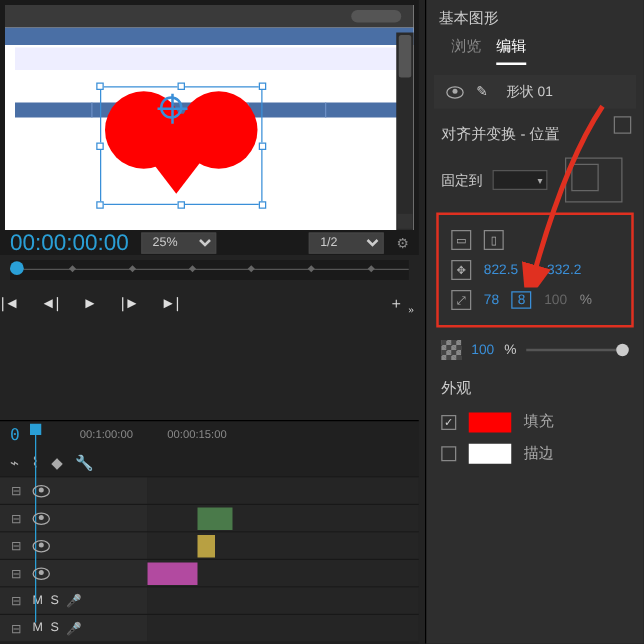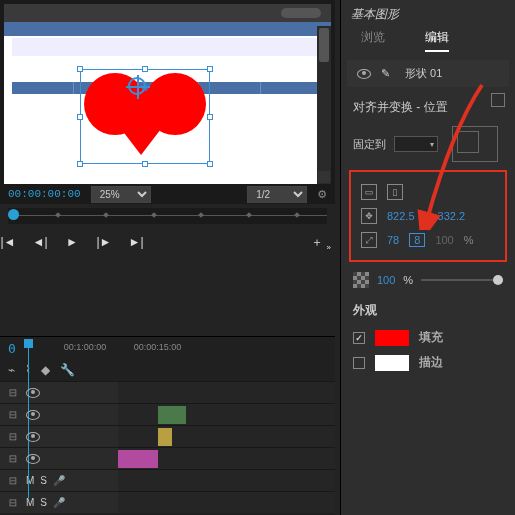--- a/index.html
+++ b/index.html
@@ -27,21 +27,21 @@
 .anchor:before{left:7px;top:-4px;width:2px;height:24px}
 .anchor:after{top:7px;left:-4px;height:2px;width:24px}
 .heart { position:absolute; left:4px; top:4px; width:122px; height:40px; }
 .heart:before,.heart:after{content:"";position:absolute;top:0;width:62px;height:62px;background:#f00;border-radius:50%}
 .heart:before{left:0}.heart:after{right:0}
 .heart-tip{position:absolute;top:22px;left:12px;width:0;height:0;border-left:49px solid transparent;border-right:49px solid transparent;border-top:64px solid #f00}
 .side-scroll { position:absolute; right:0; top:22px; bottom:0; width:14px; background:#2a2a2a; }
 .side-scroll div { background:#555; width:10px; height:34px; margin:2px; border-radius:2px; }
 .corner { position:absolute; right:1px; bottom:1px; width:12px; height:12px; background:#333; }
 .pbar { height:20px; display:flex; align-items:center; gap:10px; padding:0 8px; background:#1a1a1a; }
-.tc { color:#2a9fd6; font-family:Liberation Mono, monospace; font-size:11px; }
+.tc { color:#2a9fd6; font-family:Liberation Sans, sans-serif; font-size:18px; }
 .sel { background:#404040; border:1px solid #444; color:#ccc; font-size:10px; padding:1px 4px; width:60px; }
 .ruler { height:16px; background:#1a1a1a; position:relative; margin:4px 8px 0 8px; }
 .ruler-line { position:absolute; top:7px; left:0; right:0; height:1px; background:#555; }
 .playhead { position:absolute; left:0; top:1px; width:11px; height:11px; background:#2a9fd6; border-radius:50%; }
 .ruler-dot { position:absolute; top:5px; width:4px; height:4px; background:#666; transform:rotate(45deg); }
 .transport { display:flex; justify-content:center; gap:16px; padding:10px 0; align-items:center; }
 .tbtn { width:16px; height:16px; display:flex; align-items:center; justify-content:center; color:#ddd; font-size:12px; cursor:pointer; }
 .plus { margin-left:auto; margin-right:10px; position:relative; }
 .plus:after{content:"»";position:absolute;font-size:8px;right:-6px;bottom:-2px}
 
@@ -64,22 +64,22 @@
 .clip { position:absolute; top:2px; height:18px; }
 .c1{left:40px;width:28px;background:#4a7a4a}
 .c2{left:40px;width:14px;background:#b8a042}
 .c3{left:0;width:40px;background:#b24aa0}
 .level { position:absolute; right:4px; top:340px; width:28px; height:172px; background:#1a1a1a; }
 .level .bar { position:absolute; bottom:2px; width:8px; background:#333; top:2px; }
 .level .b1{left:4px}.level .b2{right:4px}
 
 
 .right { position:absolute; left:340px; top:0; right:0; bottom:0; background:#2e2e2e; border-left:1px solid #000; }
-.panel-title { padding:6px 10px; font-size:12px; color:#ccc;font-style:italic; }
-.tabs { display:flex; gap:40px; padding:0 20px 6px 20px; font-size:12px; }
+.panel-title { padding:6px 10px; font-size:12px; color:#ccc; }
+.tabs { display:flex; gap:12px; padding:0 20px 6px 20px; font-size:12px; }
 .tab { color:#888; padding-bottom:4px; cursor:pointer; }
 .tab.active { color:#fff; border-bottom:2px solid #fff; }
 .layer-row { display:flex; align-items:center; gap:10px; padding:6px 10px; background:#333; margin:2px 6px; }
 .pen { width:14px; height:14px; color:#ccc; }
 .section { padding:10px 12px 6px 12px; font-size:12px; color:#ccc; position:relative; }
 .section .expand { position:absolute; right:10px; top:4px; width:14px; height:14px; border:1px solid #777; }
 .pin-row { display:flex; align-items:center; gap:8px; padding:4px 12px; font-size:11px; }
 .pin-sel { background:#222; border:1px solid #555; width:44px; height:16px; display:inline-flex; align-items:center; justify-content:flex-end; padding:0 3px; color:#aaa; font-size:8px; }
 .pin-box { width:46px; height:36px; border:1px solid #666; margin-left:6px; position:relative; }
 .pin-box:before{content:"";position:absolute;left:4px;top:4px;width:20px;height:20px;border:1px solid #666}
@@ -90,21 +90,21 @@
 .val { color:#3a8fd8; }
 .val.dim { color:#666; }
 .val.boxed { border:1px solid #3a8fd8; padding:0 4px; }
 .opacity-row { display:flex; align-items:center; gap:8px; padding:6px 12px; }
 .checker { width:16px; height:16px; background:
   linear-gradient(45deg,#888 25%,transparent 25%,transparent 75%,#888 75%),
   linear-gradient(45deg,#888 25%,#444 25%,#444 75%,#888 75%);
   background-size:8px 8px; background-position:0 0,4px 4px; }
 .slider { flex:1; height:2px; background:#555; position:relative; }
 .slider .knob { position:absolute; right:0; top:-4px; width:10px; height:10px; background:#ccc; border-radius:50%; }
-.appearance { padding:8px 12px;font-weight:bold; }
+.appearance { padding:8px 12px; }
 .arow { display:flex; align-items:center; gap:10px; padding:4px 0; font-size:12px; color:#aaa; }
 .cb { width:12px; height:12px; border:1px solid #888; display:inline-flex; align-items:center; justify-content:center; font-size:9px; color:#ccc; }
 .swatch { width:34px; height:16px; }
 .sw-red{background:#f00}.sw-white{background:#fff}
 
 
 .arrow { position:absolute; left:412px; top:80px; width:80px; height:150px; pointer-events:none; }
 </style>
 </head>
 <body>

